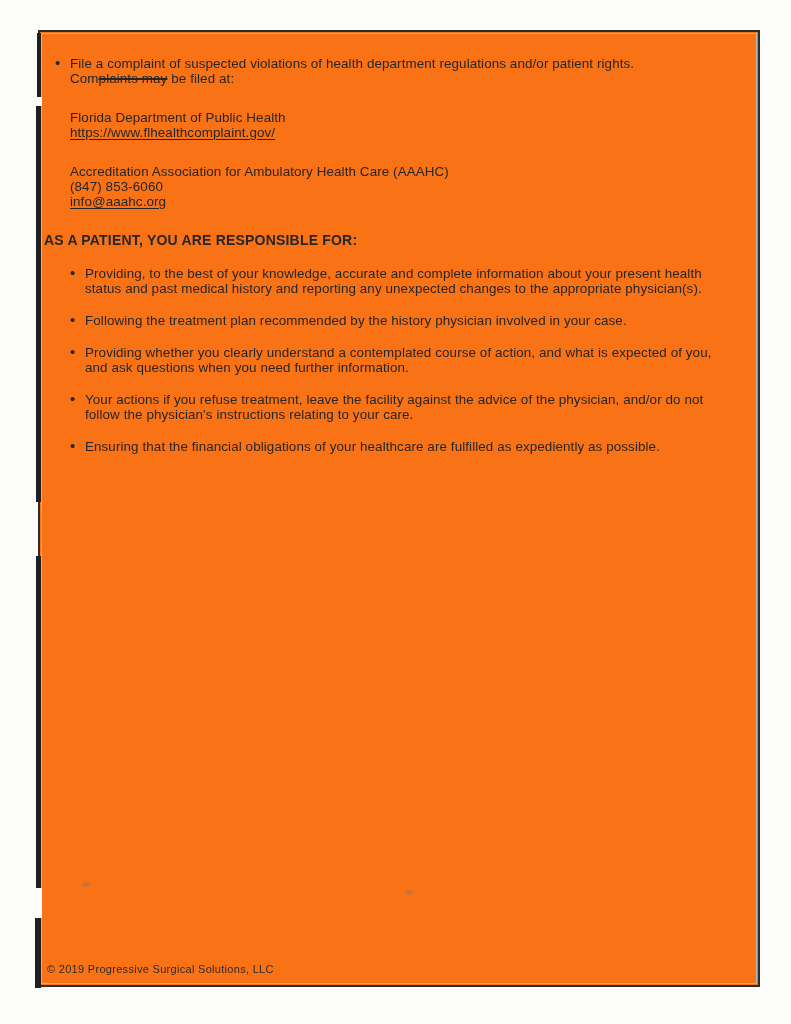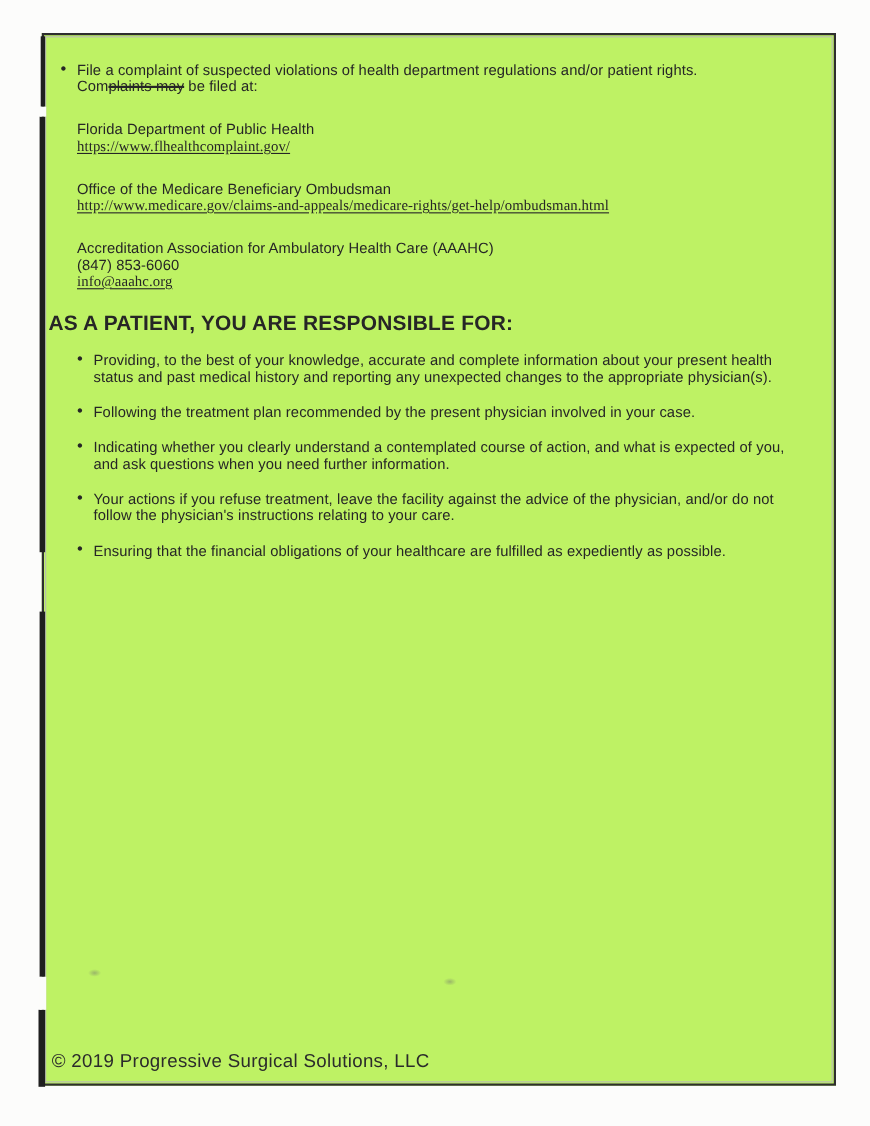--- a/index.html
+++ b/index.html
@@ -18,21 +18,21 @@
 
   
   .frame {
     position: absolute;
     left: 38px;
     top: 30px;
     width: 722px;
     height: 957px;
     border: 2px solid #2e2e2e;
     box-sizing: border-box;
-    background: #bef264;
+    background: #f97316;
   }
   .frame-inner {
     position: absolute;
     inset: 1px;
     border: 1px solid #b9b9b6;
     pointer-events: none;
   }
 
   
   .edge-seg {
@@ -84,31 +84,30 @@
 
   .contact-block {
     padding-left: 26px;
     margin: 24px 0;
   }
 
   .doc-link {
     color: #262626;
     text-decoration: underline;
     text-underline-offset: 2px;
-    font-family: Liberation Serif, serif;
   }
 
   .strike {
     text-decoration: line-through;
     text-decoration-thickness: 1.5px;
   }
 
   .section-heading {
     font-weight: bold;
-    font-size: 19px;
+    font-size: 14px;
     margin: 16px 0 18px 0;
     letter-spacing: 0.2px;
   }
 
   ul.resp-list {
     list-style: none;
     margin: 15px;
     padding: 0;
   }
   ul.resp-list li {
@@ -121,21 +120,21 @@
     position: absolute;
     left: 11px;
     top: -1px;
     font-size: 15px;
   }
 
   .footer {
     position: absolute;
     left: 7px;
     bottom: 10px;
-    font-size: 17px;
+    font-size: 11px;
     letter-spacing: 0.3px;
     color: #2b2b2b;
   }
 </style>
 </head>
 <body>
 
 <div class="frame">
   <div class="frame-inner"></div>
 
@@ -144,37 +143,33 @@
     <div class="bullet-item">
       <div>File a complaint of suspected violations of health department regulations and/or patient rights.</div>
       <div><span>Com</span><span class="strike">plaints may</span><span> be filed at:</span></div>
     </div>
 
     <div class="contact-block">
       <div>Florida Department of Public Health</div>
       <div><span class="doc-link">https://www.flhealthcomplaint.gov/</span></div>
     </div>
 
-    <div class="contact-block">
-      <div>Office of the Medicare Beneficiary Ombudsman</div>
-      <div><span class="doc-link">http://www.medicare.gov/claims-and-appeals/medicare-rights/get-help/ombudsman.html</span></div>
-    </div>
 
     <div class="contact-block">
       <div>Accreditation Association for Ambulatory Health Care (AAAHC)</div>
       <div>(847) 853-6060</div>
       <div><span class="doc-link">info@aaahc.org</span></div>
     </div>
 
     <div class="section-heading">AS A PATIENT, YOU ARE RESPONSIBLE FOR:</div>
 
     <ul class="resp-list">
       <li>Providing, to the best of your knowledge, accurate and complete information about your present health status and past medical history and reporting any unexpected changes to the appropriate physician(s).</li>
-      <li>Following the treatment plan recommended by the present physician involved in your case.</li>
-      <li>Indicating whether you clearly understand a contemplated course of action, and what is expected of you, and ask questions when you need further information.</li>
+      <li>Following the treatment plan recommended by the history physician involved in your case.</li>
+      <li>Providing whether you clearly understand a contemplated course of action, and what is expected of you, and ask questions when you need further information.</li>
       <li>Your actions if you refuse treatment, leave the facility against the advice of the physician, and/or do not follow the physician's instructions relating to your care.</li>
       <li>Ensuring that the financial obligations of your healthcare are fulfilled as expediently as possible.</li>
     </ul>
   </div>
 
   <div class="footer">© 2019 Progressive Surgical Solutions, LLC</div>
 </div>
 
 <div class="edge-seg s0"></div>
 <div class="edge-seg s1"></div>

